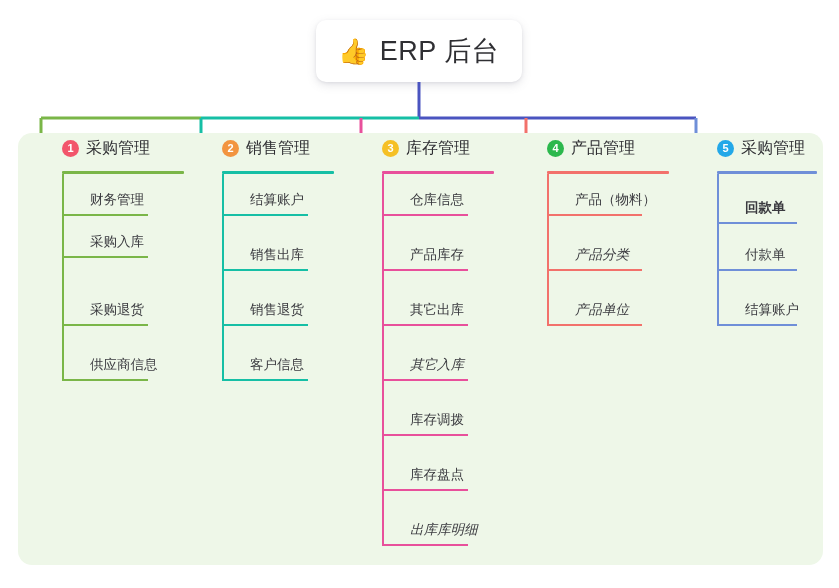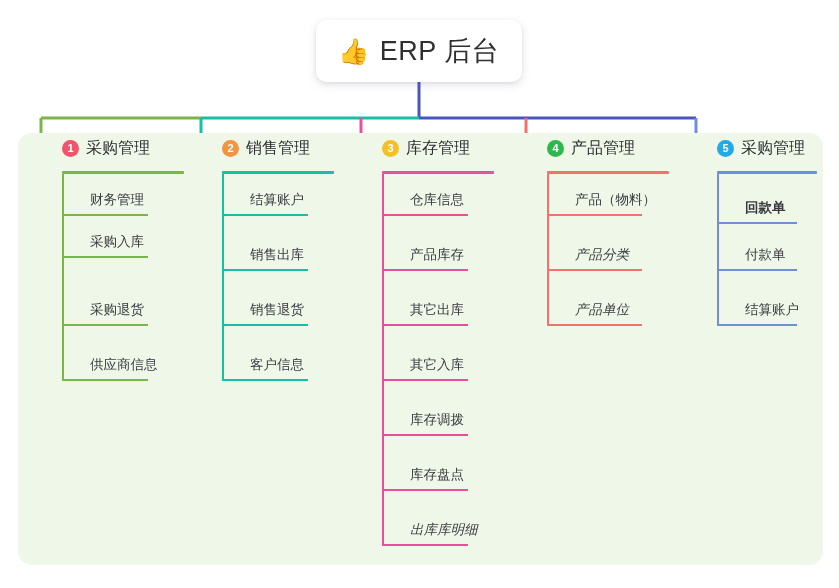--- a/index.html
+++ b/index.html
@@ -232,21 +232,21 @@
               <div class="item-rule" style="width: 86px; background: rgb(232, 80, 155);"></div>
             </div>
             <div class="item" style="top: 55px; width: 86px;">
               <span class="item-label">产品库存</span>
               <div class="item-rule" style="width: 86px; background: rgb(232, 80, 155);"></div>
             </div>
             <div class="item" style="top: 110px; width: 86px;">
               <span class="item-label">其它出库</span>
               <div class="item-rule" style="width: 86px; background: rgb(232, 80, 155);"></div>
             </div>
-            <div class="item" style="top: 165px; width: 86px;">
+            <div class="item" style="top: 165px; width: 86px; font-style: italic;">
               <span class="item-label">其它入库</span>
               <div class="item-rule" style="width: 86px; background: rgb(232, 80, 155);"></div>
             </div>
             <div class="item" style="top: 220px; width: 86px;">
               <span class="item-label">库存调拨</span>
               <div class="item-rule" style="width: 86px; background: rgb(232, 80, 155);"></div>
             </div>
             <div class="item" style="top: 275px; width: 86px;">
               <span class="item-label">库存盘点</span>
               <div class="item-rule" style="width: 86px; background: rgb(232, 80, 155);"></div>

